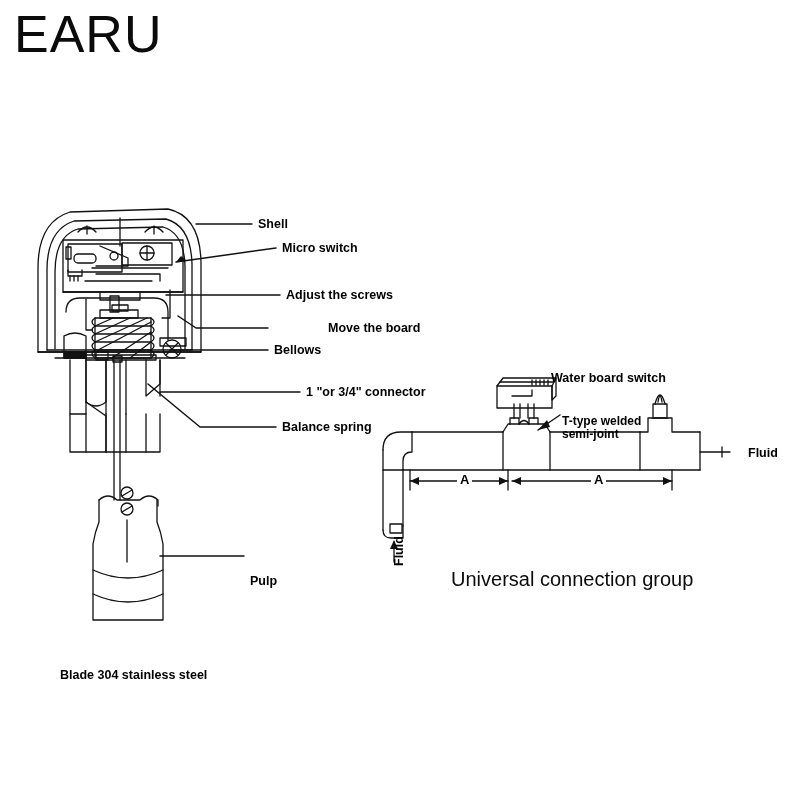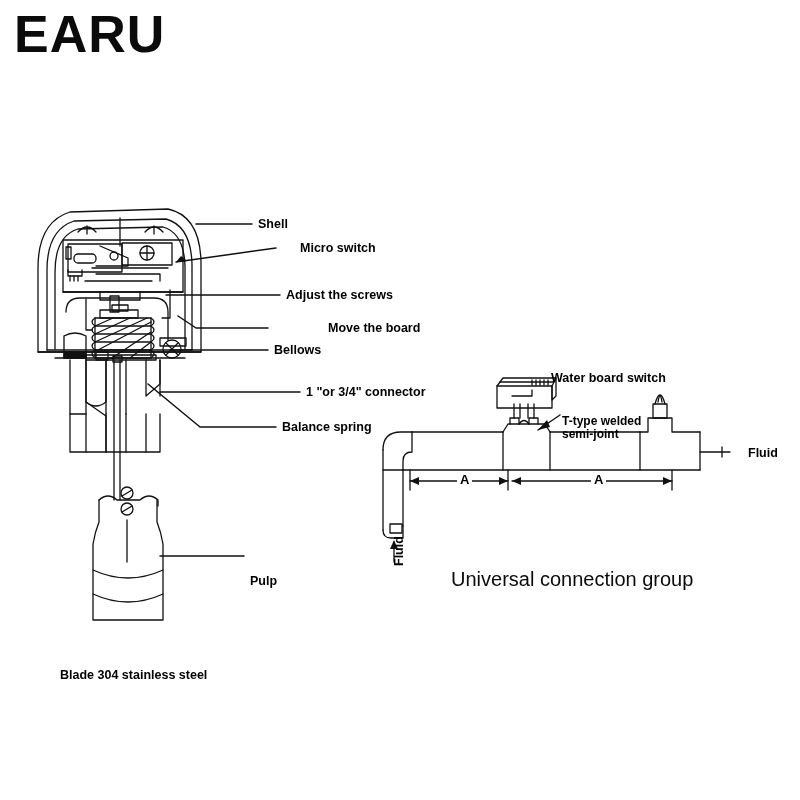--- a/index.html
+++ b/index.html
@@ -13,21 +13,21 @@
     height: 800px;
     background: #ffffff;
     overflow: hidden;
     font-family: "Liberation Sans", sans-serif;
   }
   #brand-logo {
     position: absolute;
     left: 14px;
     top: 8px;
     font-size: 52px;
-    font-weight: 700;
+    font-weight: 400;
     letter-spacing: 1px;
     color: #0b0b0b;
     font-family: "Liberation Sans", sans-serif;
     line-height: 1;
   }
   .svg-layer {
     position: absolute;
     left: 0;
     top: 0;
     width: 800px;
@@ -265,21 +265,21 @@
       <g>
         <line x1="394" y1="562" x2="394" y2="542"></line>
         <path d="M394 540 l-4 9 l8 0 z" fill="#111111" stroke="none"></path>
       </g>
 
     </g>
   </svg>
 
   <div class="lbl" style="left:258px; top:217px;">Shell</div>
 
-  <div class="lbl" style="left:300px; top:241px;">Micro switch</div>
+  <div class="lbl" style="left:282px; top:241px;">Micro switch</div>
 
   <div class="lbl" style="left:286px; top:288px;">Adjust the screws</div>
 
   <div class="lbl" style="left:288px; top:321px;margin-left:40px;">Move the board</div>
 
   <div class="lbl" style="left:274px; top:343px;">Bellows</div>
 
   <div class="lbl" style="left:306px; top:385px;">1 "or 3/4" connector</div>
 
   <div class="lbl" style="left:282px; top:420px;">Balance spring</div>

